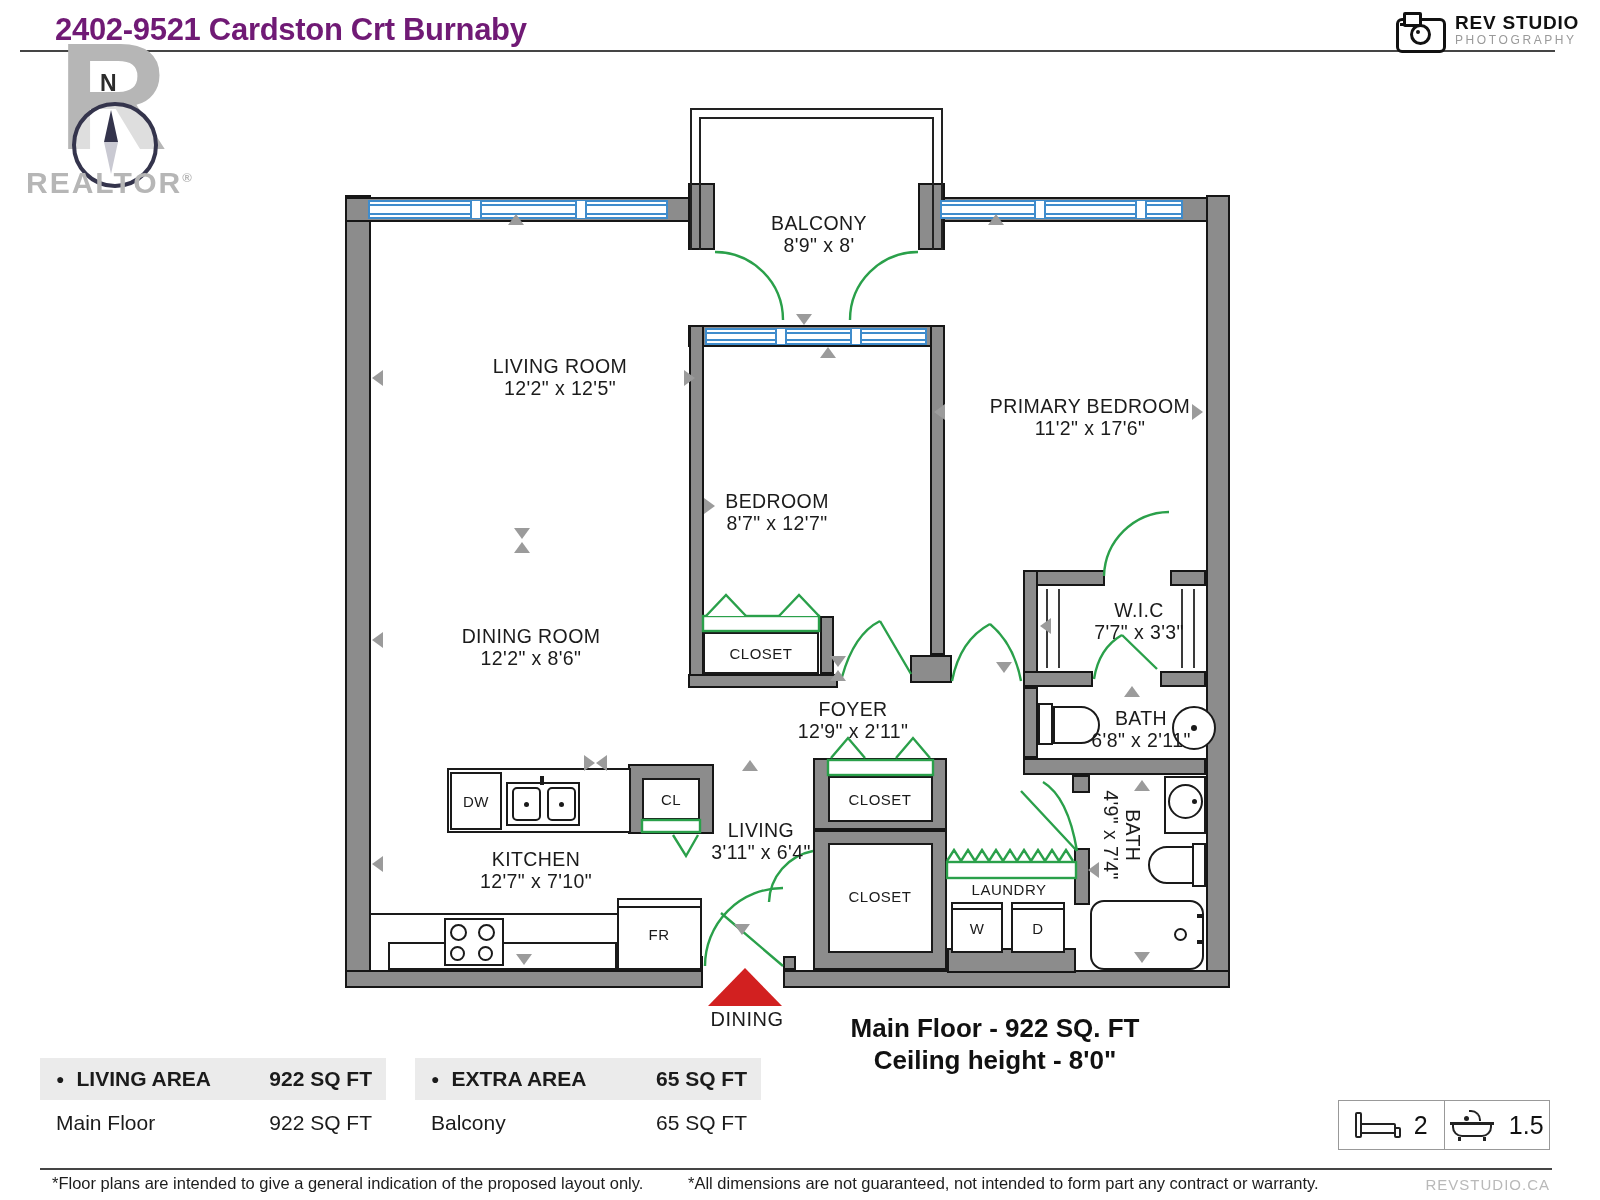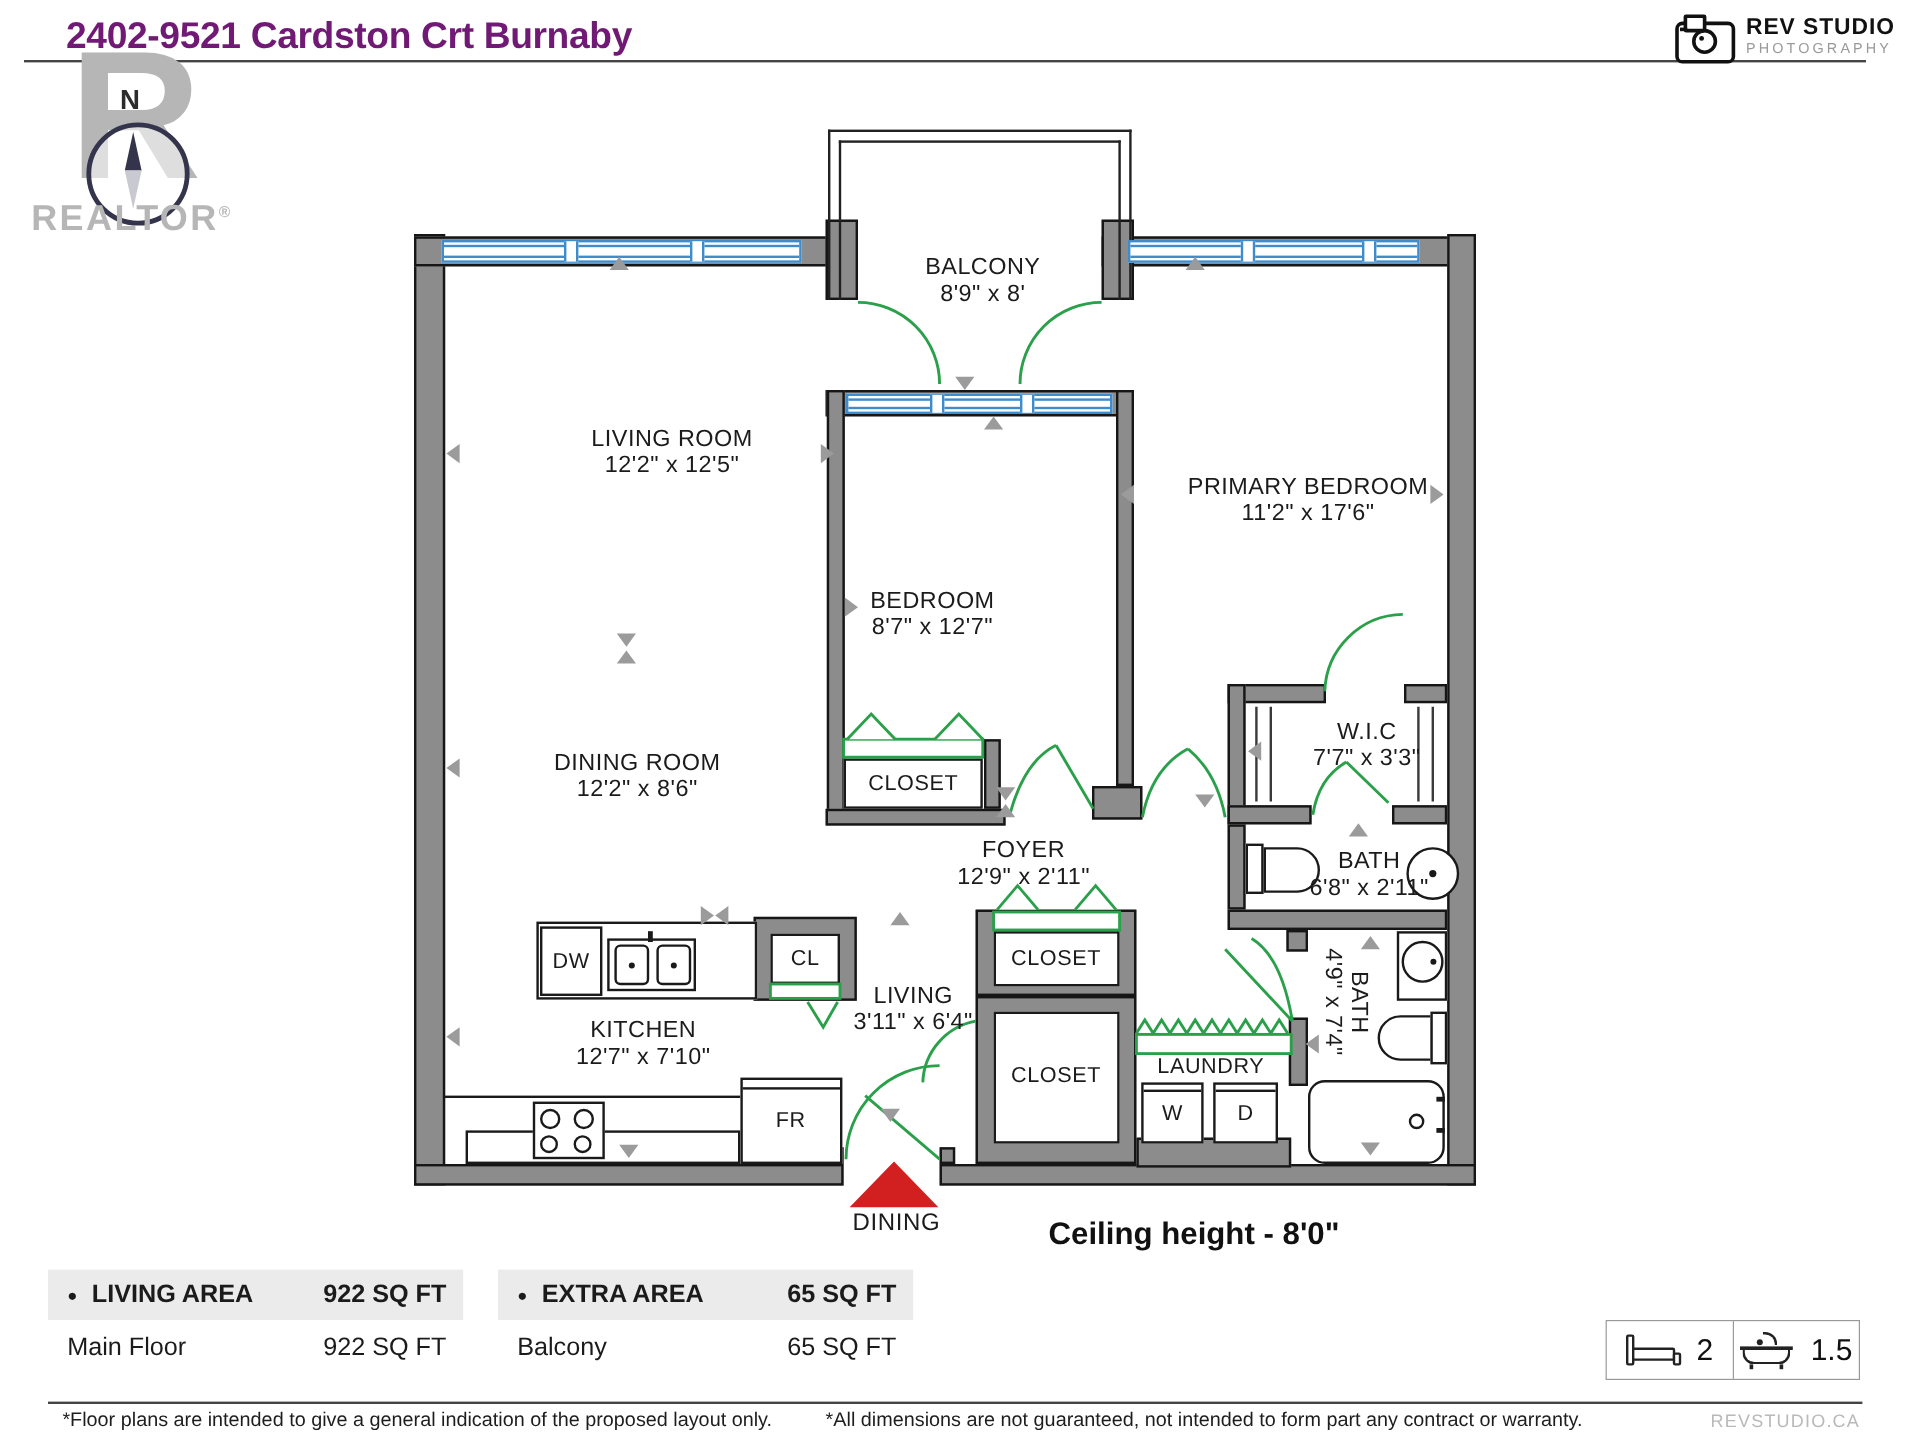--- a/index.html
+++ b/index.html
@@ -33,21 +33,21 @@
   .win{position:absolute;background:#fff;border:2px solid #3f8ccc;box-sizing:border-box;}
   .win:before{content:"";position:absolute;left:0;right:0;top:2px;bottom:2px;border-top:2px solid #3f8ccc;border-bottom:2px solid #3f8ccc;}
   .mull{position:absolute;top:-1px;bottom:-1px;width:8px;background:#fff;border-left:2px solid #3f8ccc;border-right:2px solid #3f8ccc;z-index:2;}
   .fx{position:absolute;background:#fff;border:2px solid #1a1a1a;box-sizing:border-box;}
   .ln{position:absolute;background:#1a1a1a;}
   .circ{position:absolute;border:2px solid #1a1a1a;border-radius:50%;background:#fff;box-sizing:border-box;}
   .dot{position:absolute;background:#1a1a1a;border-radius:50%;}
   
   .rlabel{position:absolute;transform:translate(-50%,-50%);text-align:center;font-size:19.5px;line-height:21.5px;letter-spacing:0.4px;color:#1b1b1b;white-space:nowrap;z-index:6;}
   .rlabel span{display:block;}
-  .slabel{position:absolute;transform:translate(-50%,-50%);font-size:18px;letter-spacing:0.5px;color:#1b1b1b;white-space:nowrap;z-index:6;}
+  .slabel{position:absolute;transform:translate(-50%,-50%);font-size:15px;letter-spacing:0.5px;color:#1b1b1b;white-space:nowrap;z-index:6;}
   .vlabel{position:absolute;transform:translate(-50%,-50%);writing-mode:vertical-rl;text-align:center;font-size:19.5px;line-height:22px;letter-spacing:0.4px;z-index:6;}
   .vlabel span{display:block;}
   
   .tu,.td,.tl,.tr{position:absolute;width:0;height:0;border:solid transparent;z-index:5;}
   .tu{border-width:0 8px 11px 8px;border-bottom-color:#9b9b9b;}
   .td{border-width:11px 8px 0 8px;border-top-color:#9b9b9b;}
   .tl{border-width:8px 11px 8px 0;border-right-color:#9b9b9b;}
   .tr{border-width:8px 0 8px 11px;border-left-color:#9b9b9b;}
   .entry-tri{position:absolute;left:708px;top:968px;width:0;height:0;border-left:37px solid transparent;border-right:37px solid transparent;border-bottom:38px solid #d22020;z-index:6;}
   .entry-lab{position:absolute;transform:translateX(-50%);left:747px;top:1008px;font-size:20px;font-weight:500;letter-spacing:0.5px;z-index:6;}
@@ -297,20 +297,21 @@
   <div class="slabel" style="left:476px;top:801px">DW</div>
   <div class="slabel" style="left:659px;top:934px">FR</div>
   <div class="slabel" style="left:1009px;top:889px">LAUNDRY</div>
   <div class="slabel" style="left:977px;top:928px">W</div>
   <div class="slabel" style="left:1038px;top:928px">D</div>
 
   <div class="entry-tri"></div>
   <div class="entry-lab">DINING</div>
 
   <div class="summary">
+    <span>Main Floor - 922 SQ. FT</span>
     <span>Ceiling height - 8'0"</span>
   </div>
 </div>
 
 <div class="atable" style="left:40px;top:1058px">
   <div class="ahead">
     <span class="bullet">●</span>
     <span>LIVING AREA</span>
     <span class="aval">922 SQ FT</span>
   </div>

